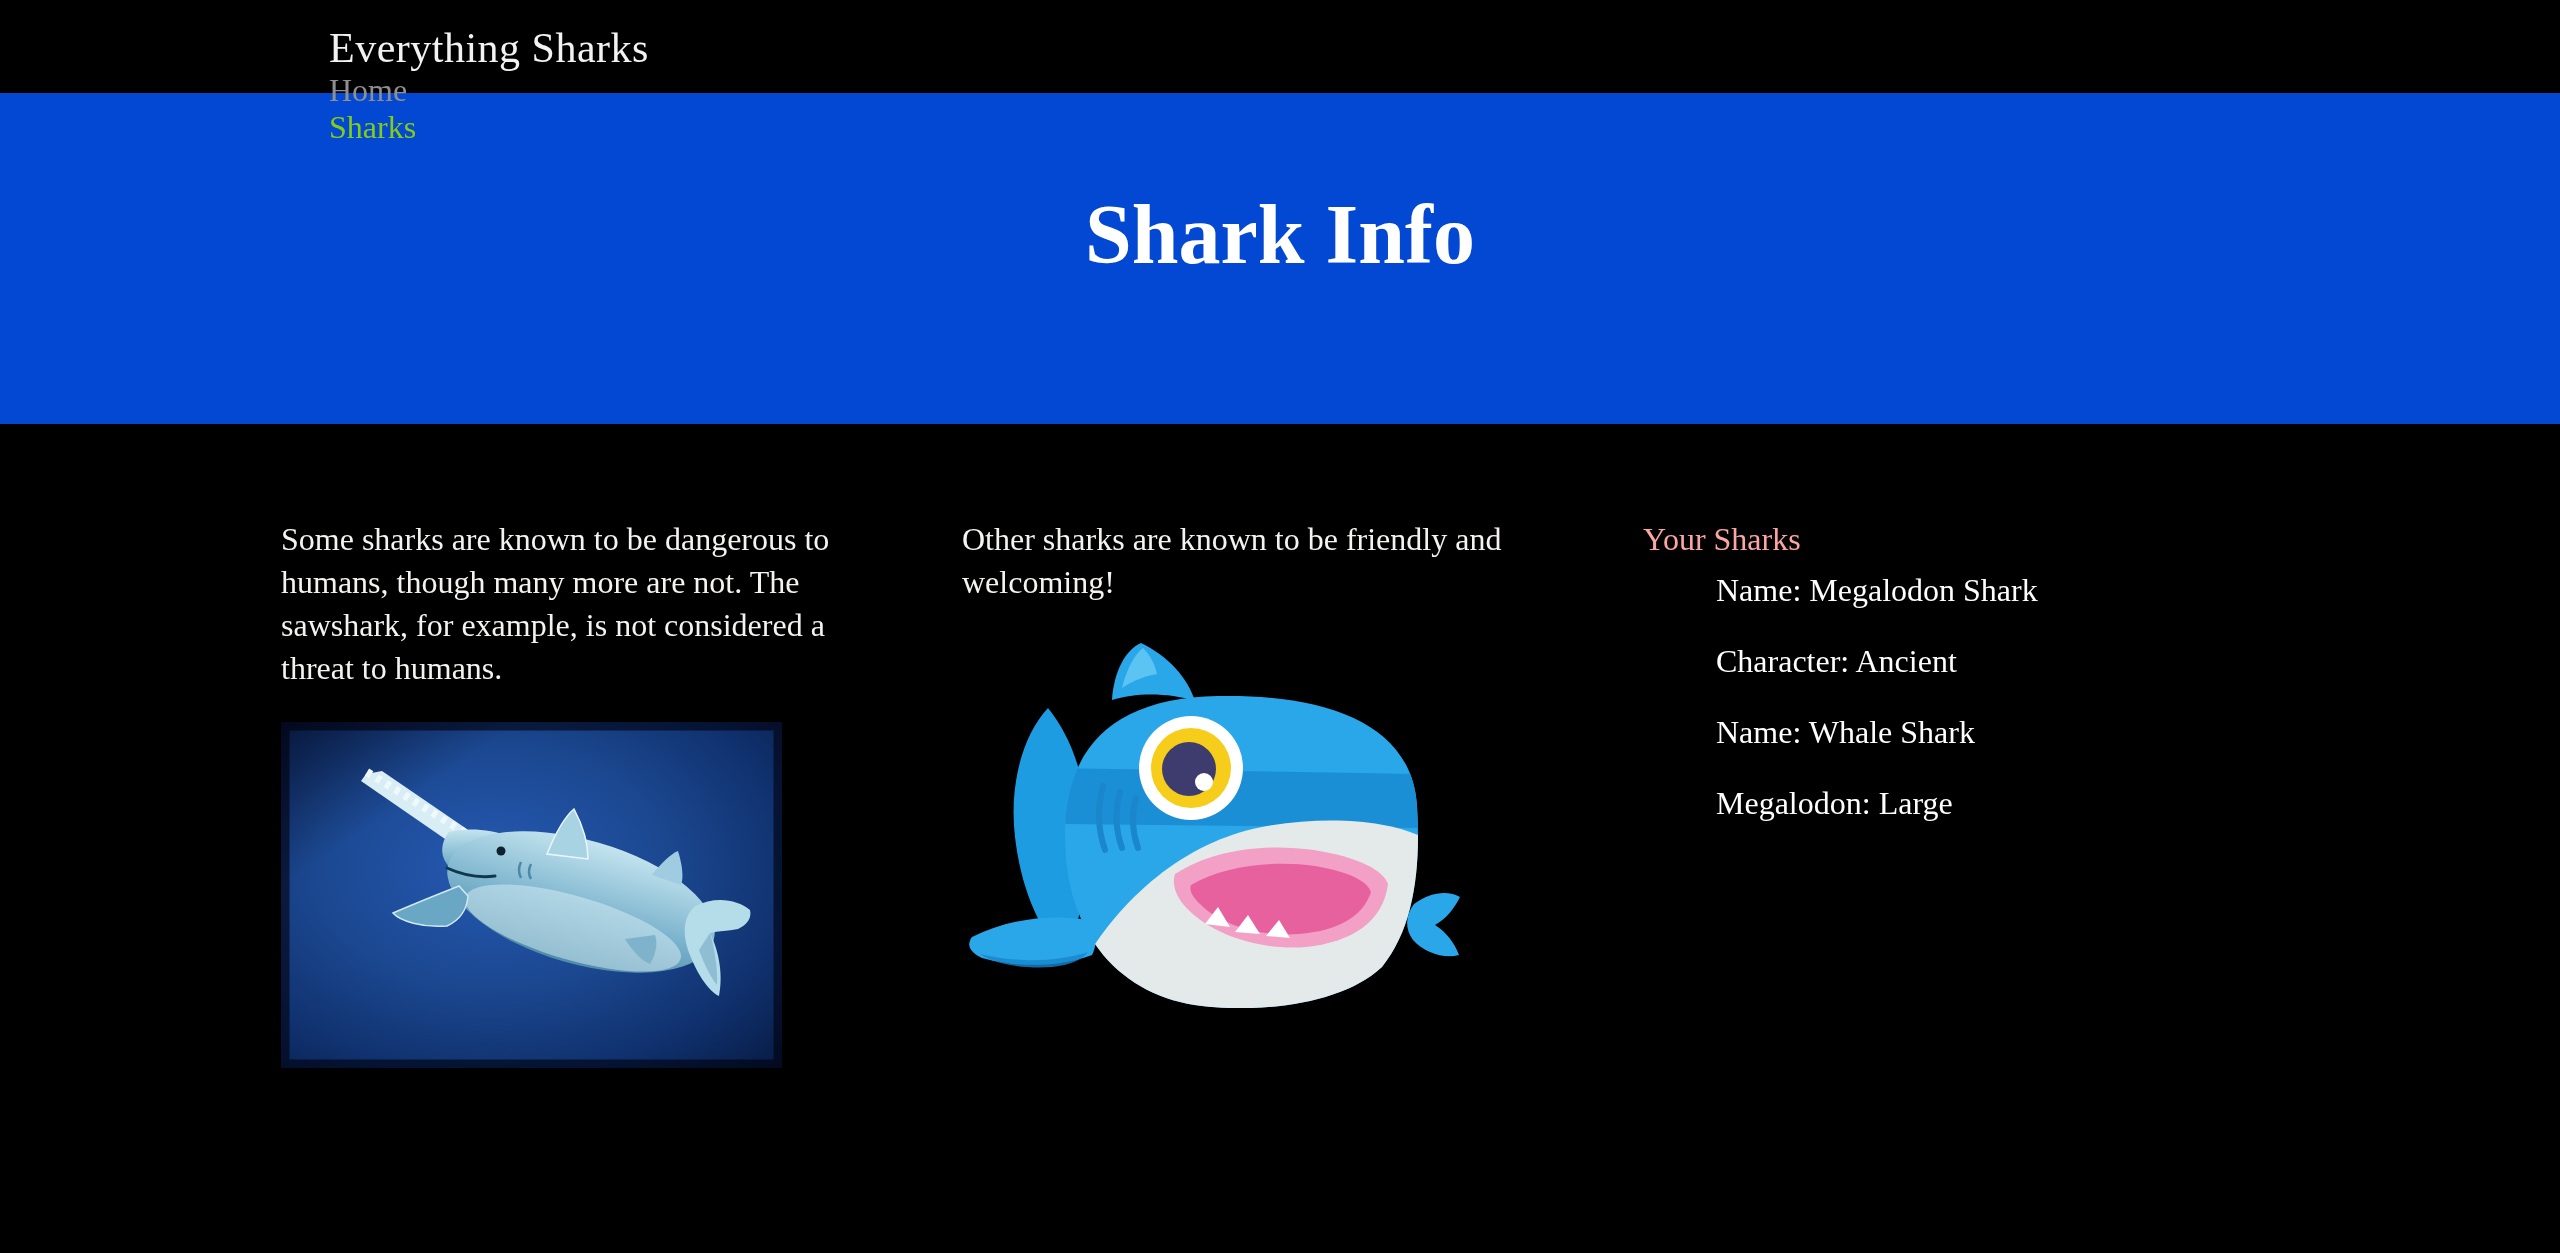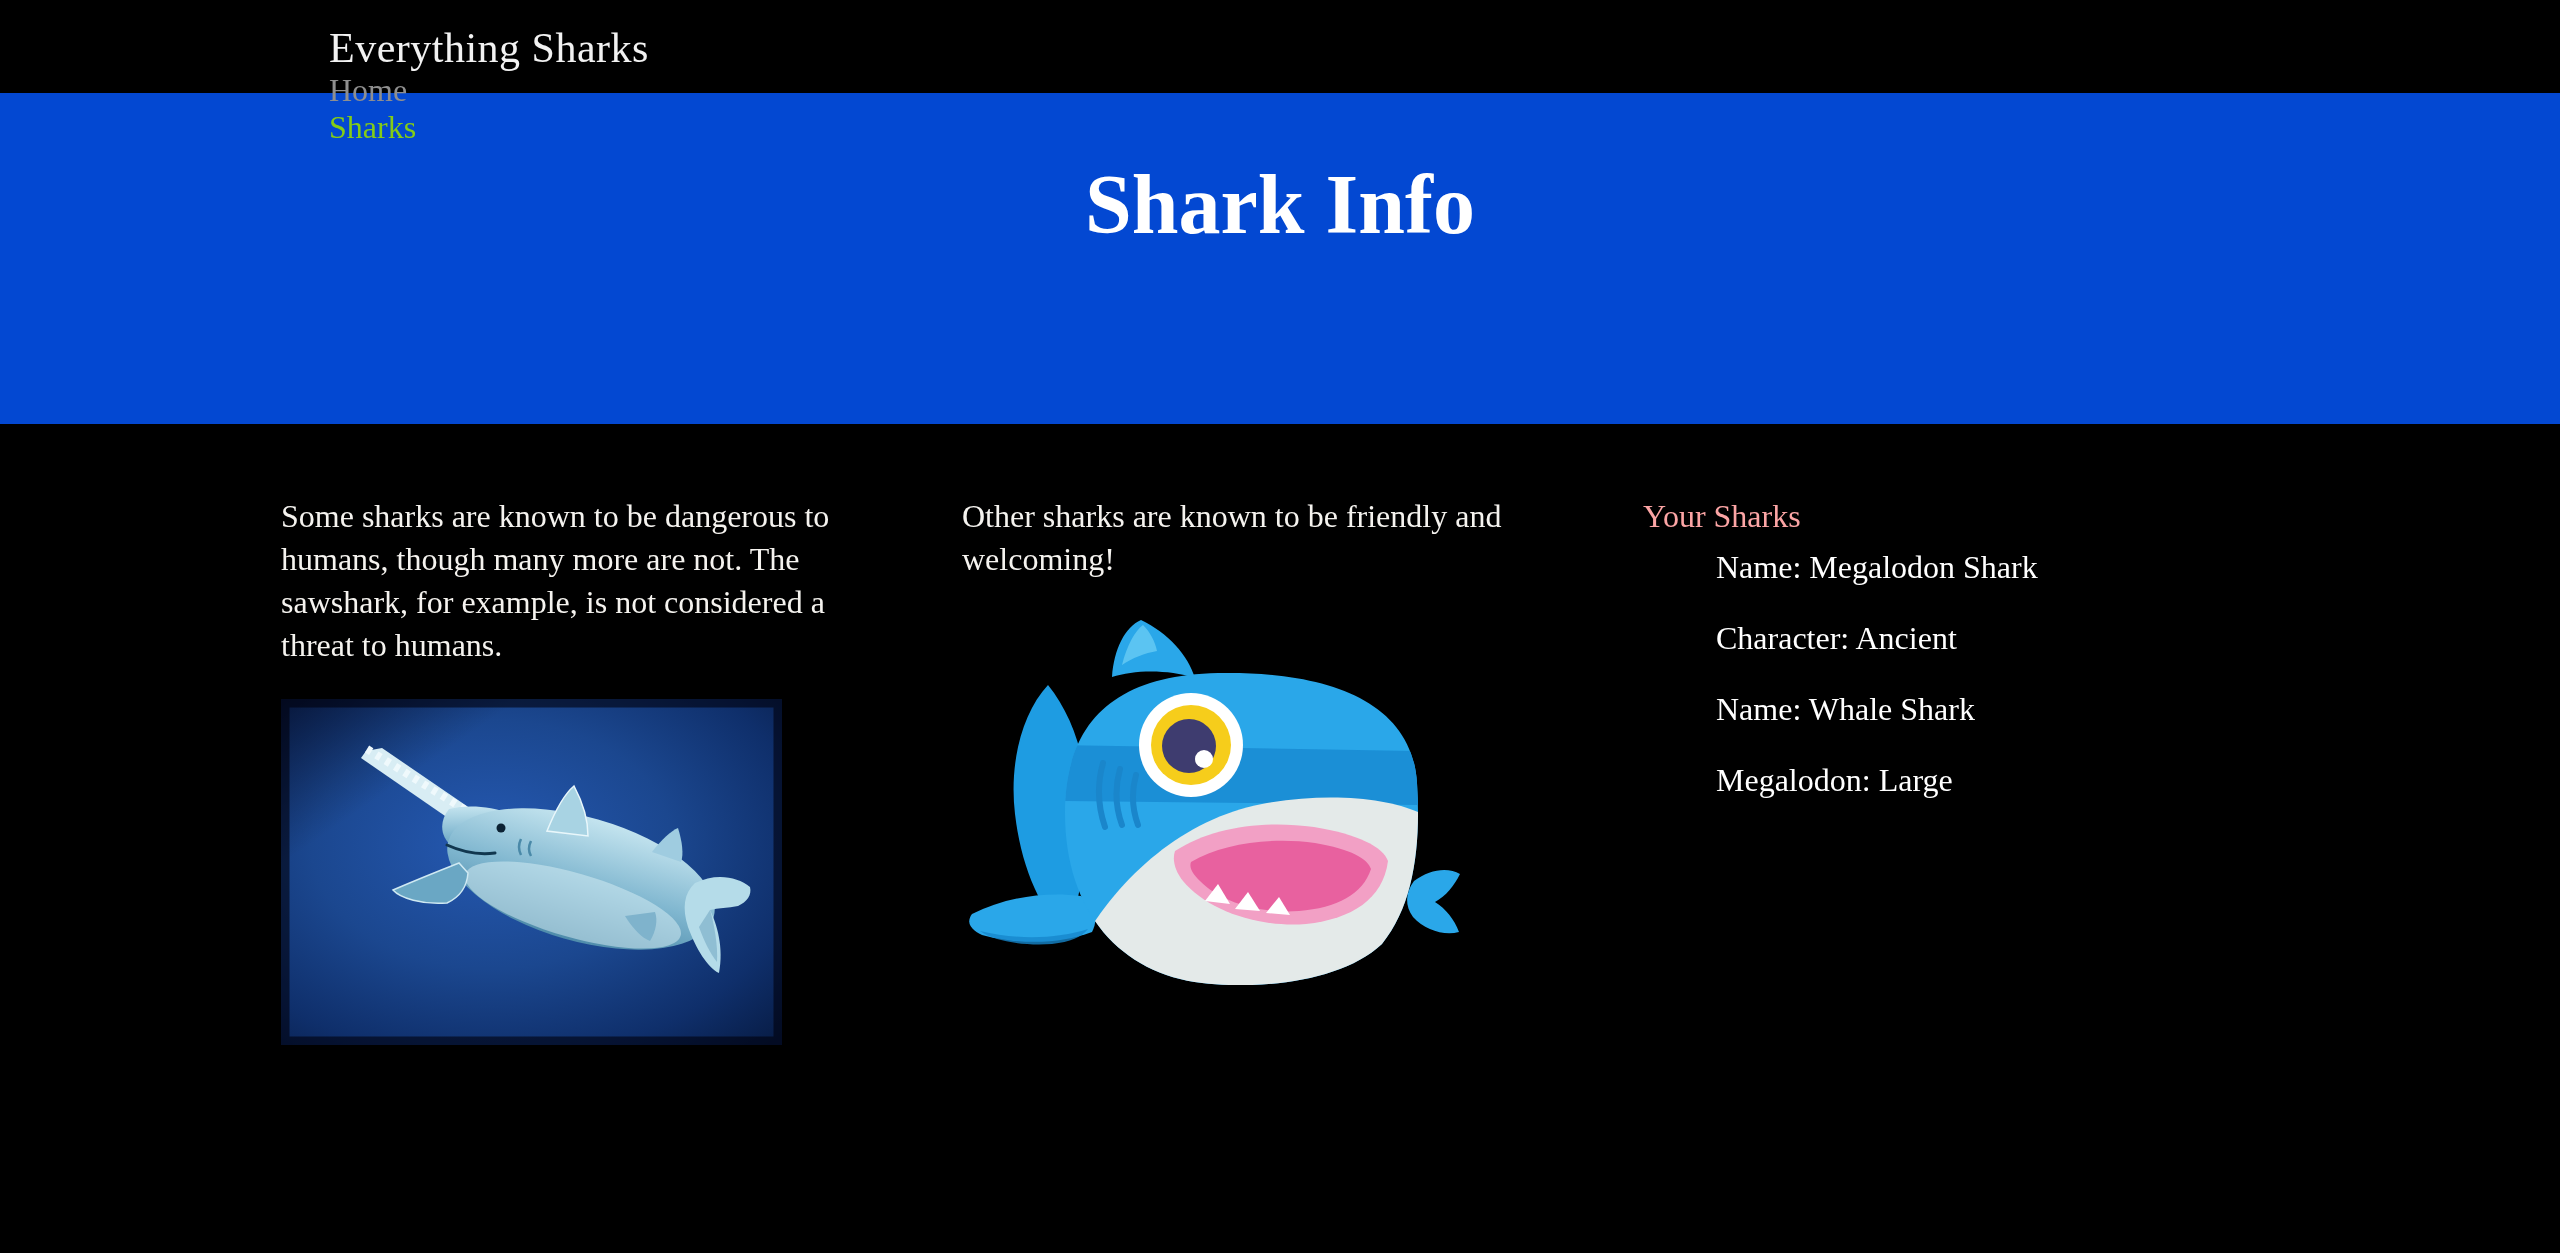--- a/index.html
+++ b/index.html
@@ -34,31 +34,31 @@
   .nav-link.active { color: #84cc16; margin-left: 33px; }
 
   
   .hero {
     height: 331px;
     background: #0348D2;
     text-align: center;
   }
   .hero h1 {
     margin: 0;
-    padding-top: 62px;
+    padding-top: 92px;
     font-size: 84px;
     line-height: 1.2;
     font-weight: bold;
     color: #FFFFFF;
   }
 
   
   .content {
     display: flex;
-    padding: 71px 0 0 281px;
+    padding: 94px 0 0 281px;
   }
   .col {
     width: 620px;
     margin-right: 61px;
     flex: 0 0 auto;
   }
   .col p {
     margin: 0 0 32px 0;
     font-size: 32px;
     line-height: 43px;

